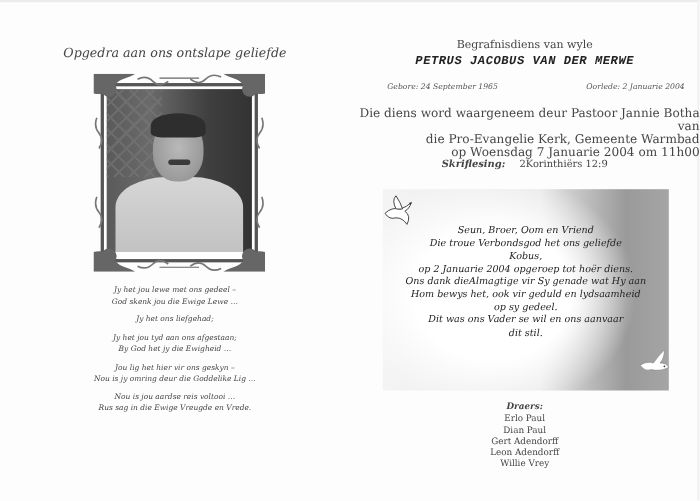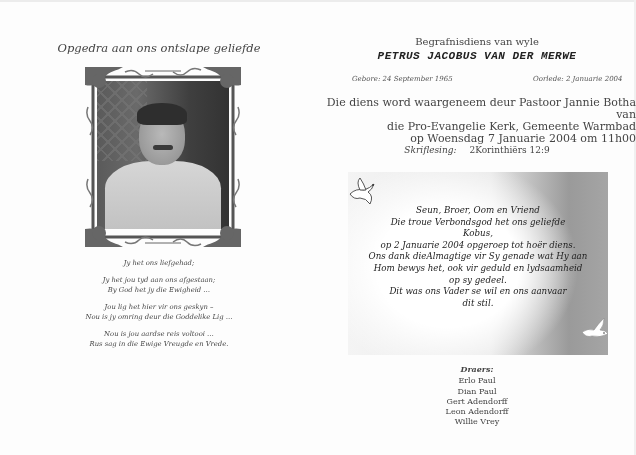--- a/index.html
+++ b/index.html
@@ -65,21 +65,21 @@
     position:absolute; left:0; width:318px; top:50px; text-align:center;
     font-family:Liberation Mono, monospace; font-style:italic; font-weight:bold; font-size:11px; letter-spacing:0.5px; color:#222;
   }
   .dates { position:absolute; top:75px; font-style:italic; font-size:7px; color:#555; }
   .born { left:34px; }
   .died { left:215px;text-align:center; }
   .details {
     position:absolute; left:0; width:318px; top:97px; text-align:right; font-size:11px; line-height:12px; color:#444;
   }
   .reading { position:absolute; left:0; width:318px; top:145px; text-align:center; font-size:9px; color:#444; }
-  .reading .lbl { font-weight:normal; font-style:italic; margin-right:10px; }
+  .reading .lbl { font-weight:bold; font-style:italic; margin-right:10px; }
 
   .tribute {
     position:absolute; left:30px; top:172px; width:260px; height:183px;
     background:
       radial-gradient(ellipse 130px 110px at 100px 95px, #ffffff 0%, #ffffff 55%, rgba(255,255,255,0) 100%),
       linear-gradient(90deg, #f4f4f4 0%, #e8e8e8 55%, #9a9a9a 85%, #a5a5a5 100%);
   }
   .tribute-text {
     position:absolute; left:0; width:260px; top:33px; text-align:center;
     font-family:"DejaVu Serif", serif; font-style:italic; font-size:8.7px; line-height:11.6px; color:#222;
@@ -131,20 +131,24 @@
           <path d="M153 40 q3 8 -2 14 q-5 6 0 14"></path>
         <path d="M3 112 q-3 8 2 14 q5 6 0 14"></path>
           <path d="M153 112 q3 8 -2 14 q-5 6 0 14"></path>
       </g>
       <line x1="60" y1="4" x2="96" y2="4" stroke="#666" stroke-width="1"></line>
       <line x1="60" y1="176" x2="96" y2="176" stroke="#666" stroke-width="1"></line>
     </svg>
   </div>
 
   <div class="poem">
+    <div class="stanza">
+      <div>Jy het jou lewe met ons gedeel –</div>
+      <div>God skenk jou die Ewige Lewe …</div>
+    </div>
     <div class="stanza">
       <div>Jy het ons liefgehad;</div>
     </div>
     <div class="stanza">
       <div>Jy het jou tyd aan ons afgestaan;</div>
       <div>By God het jy die Ewigheid …</div>
     </div>
     <div class="stanza">
       <div>Jou lig het hier vir ons geskyn –</div>
       <div>Nou is jy omring deur die Goddelike Lig …</div>

